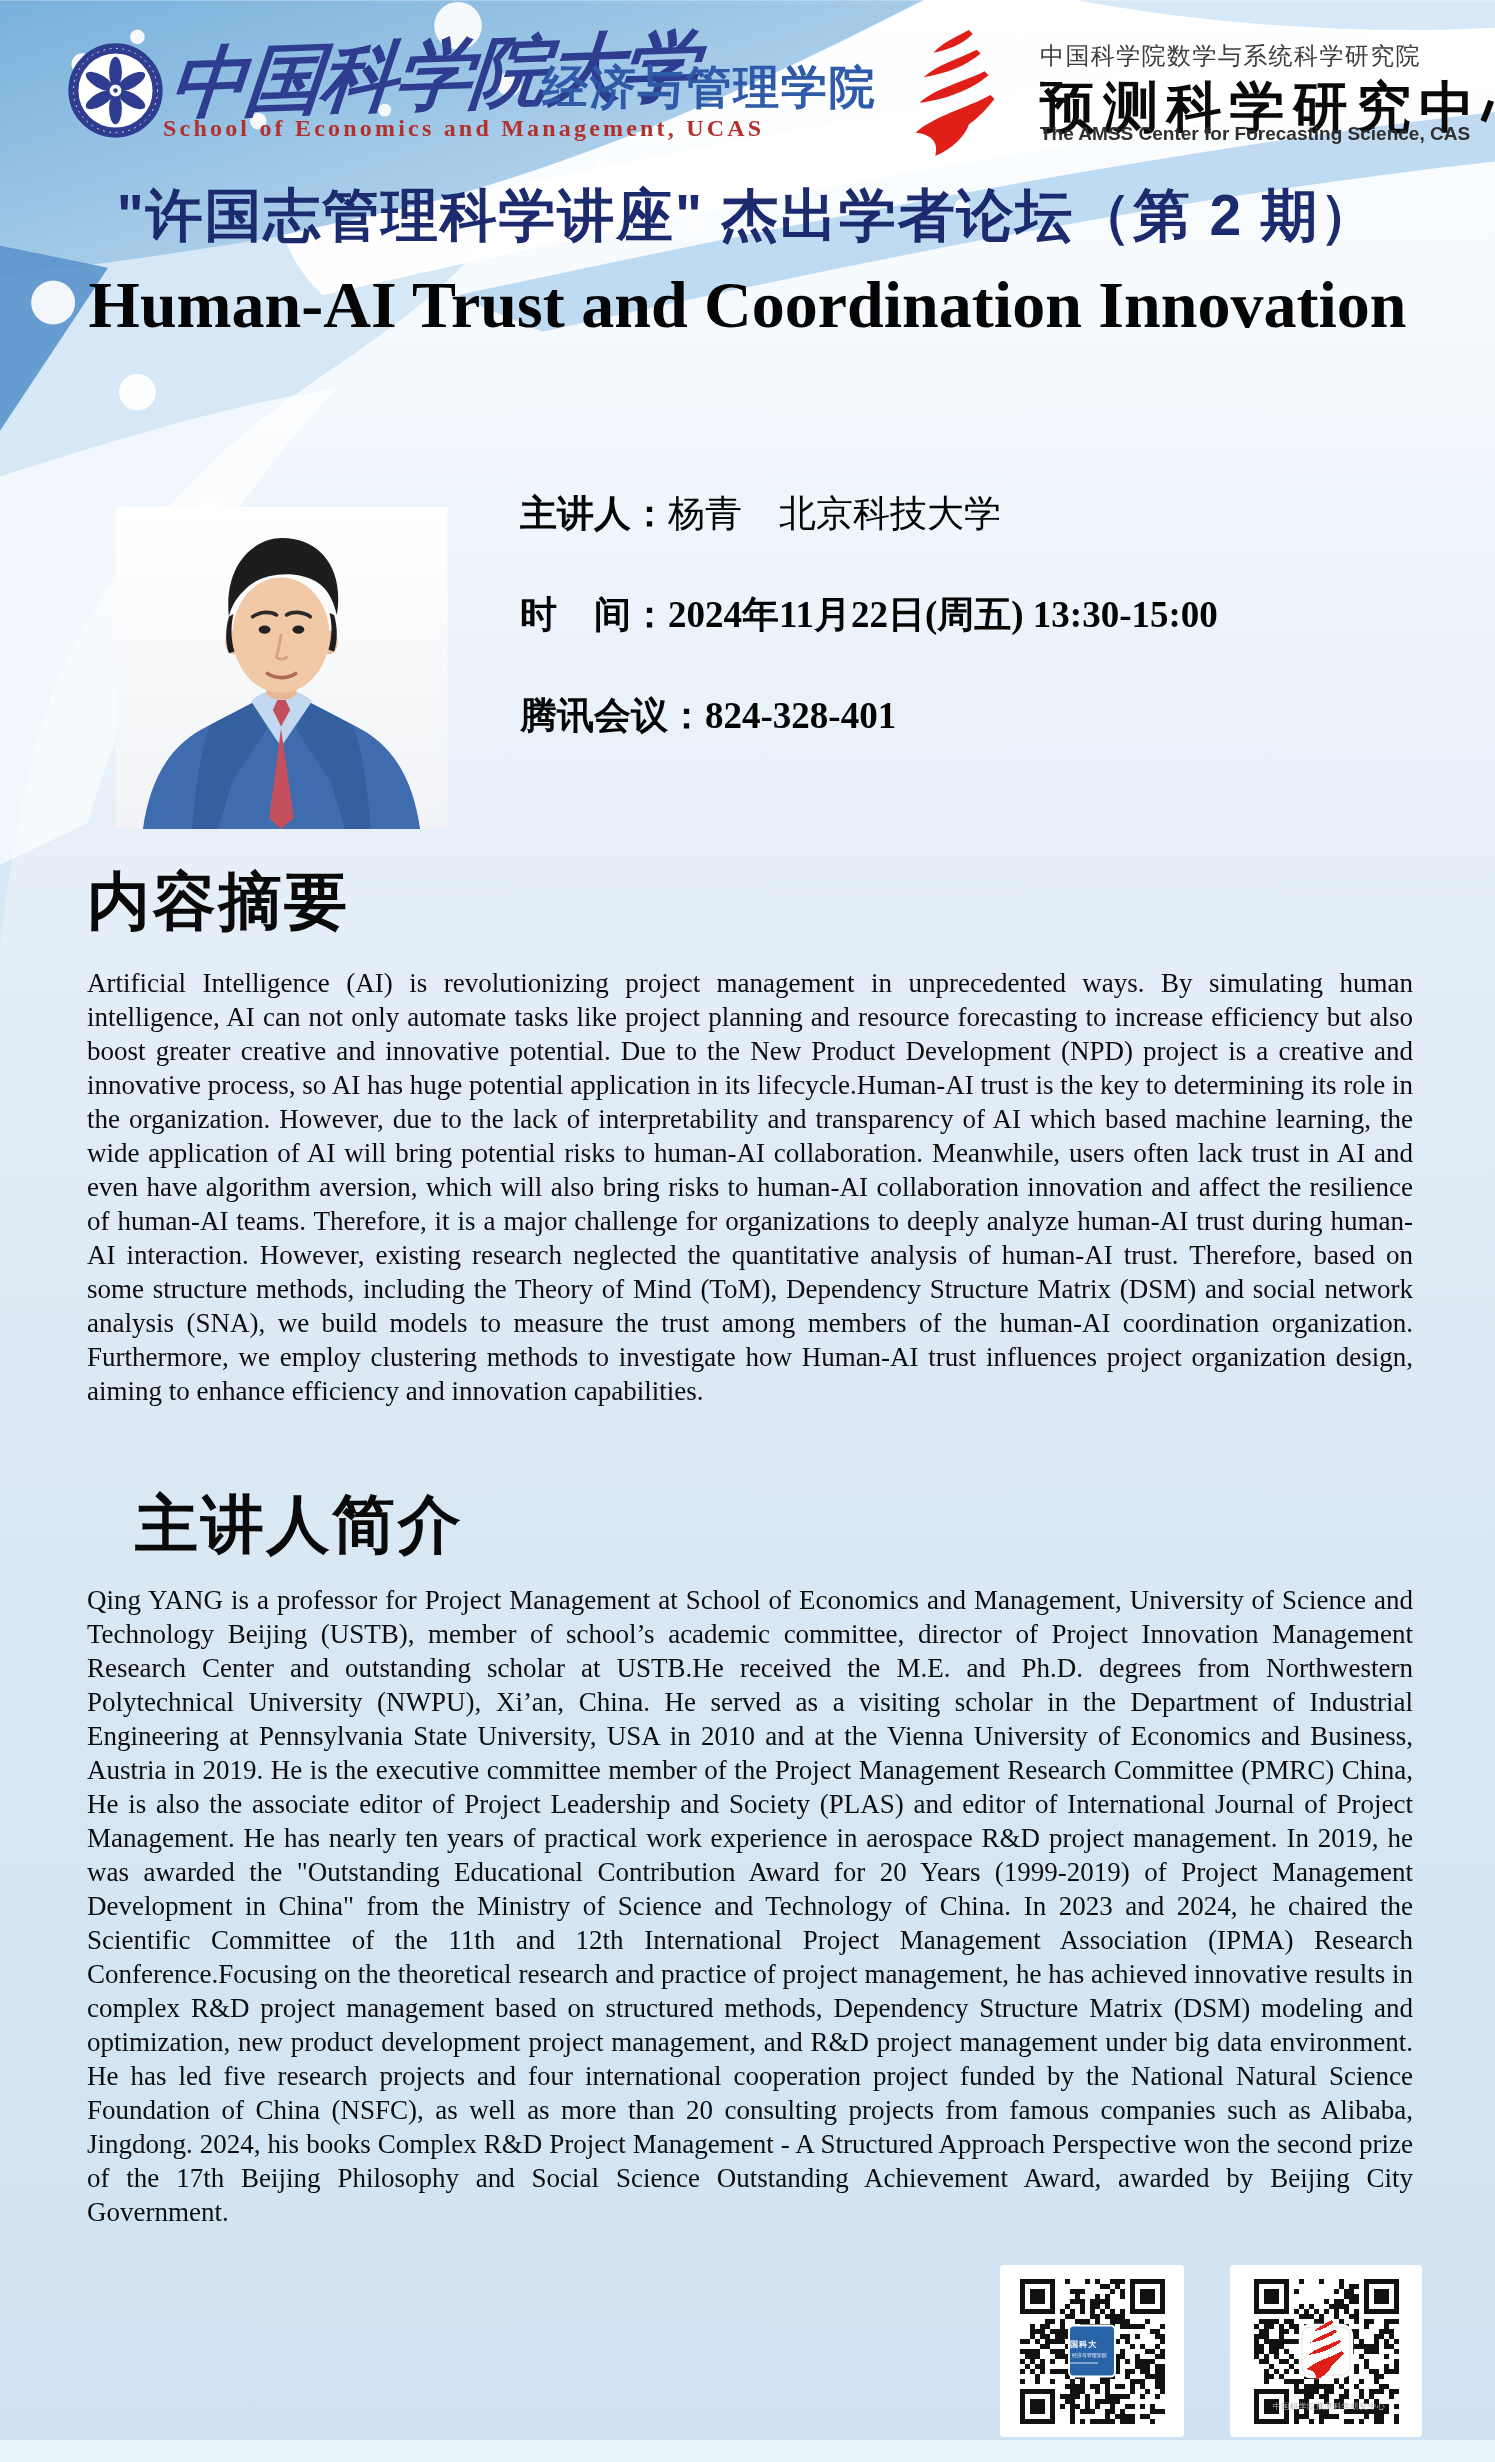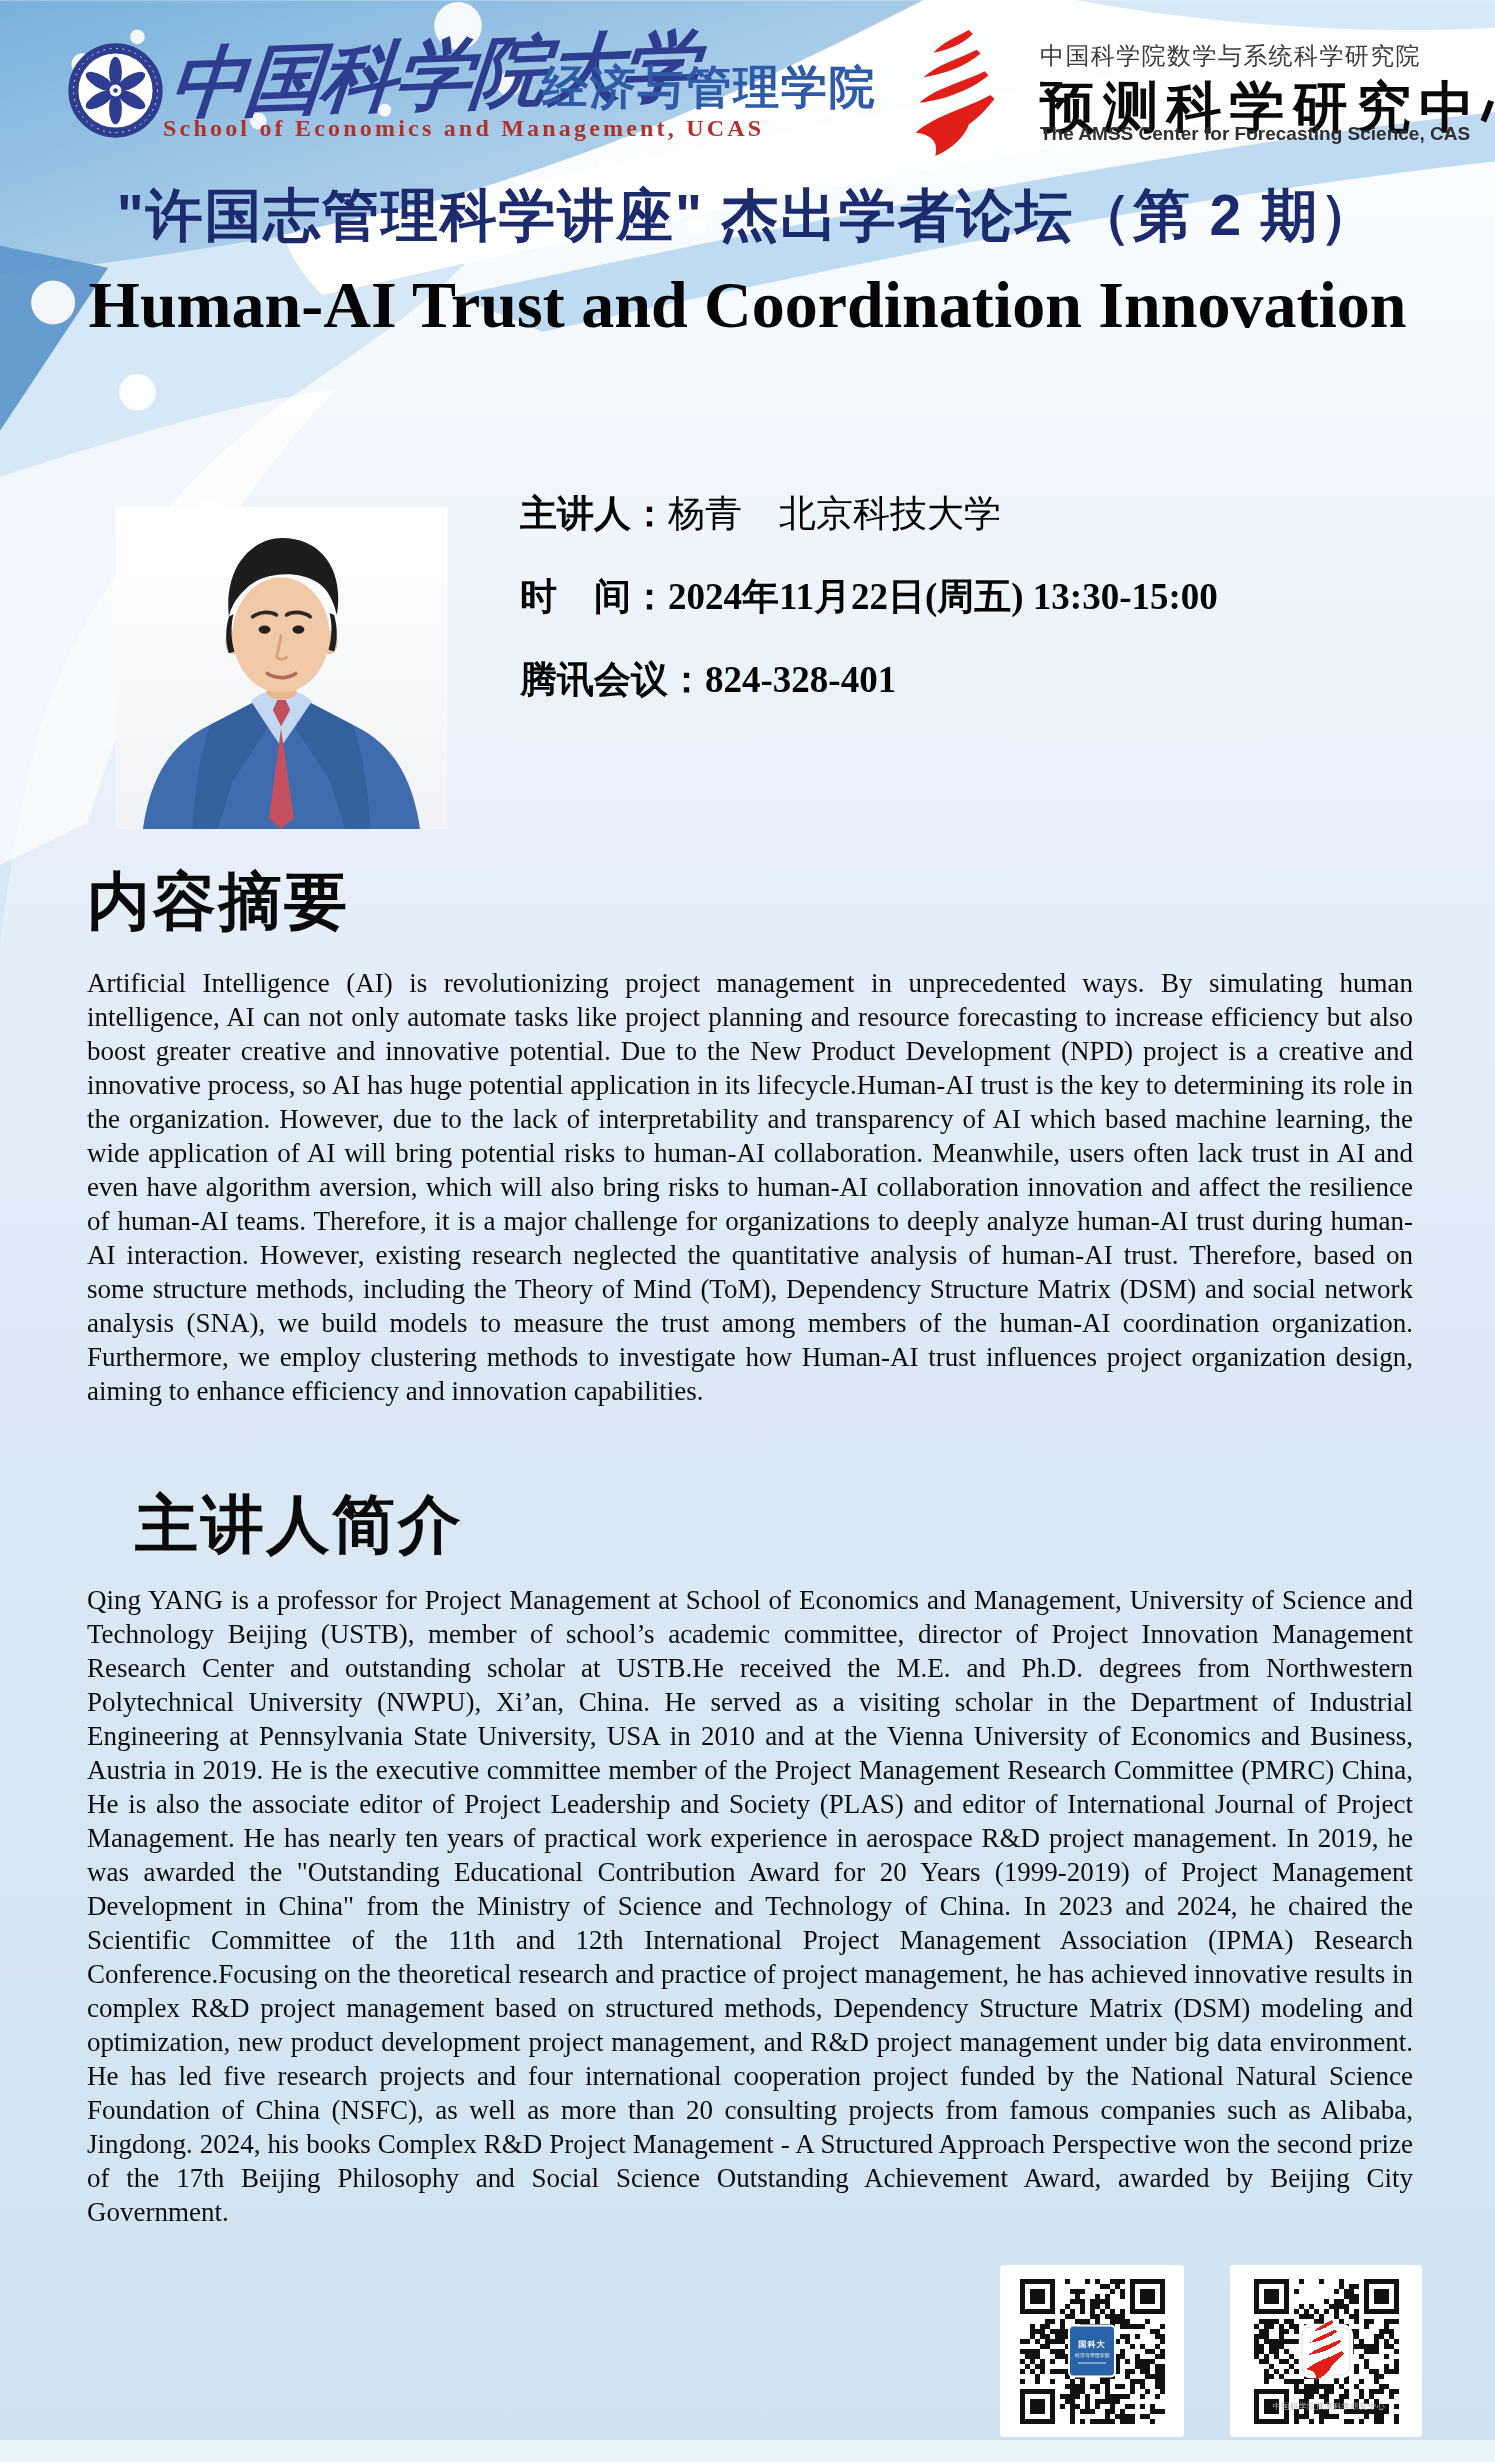--- a/index.html
+++ b/index.html
@@ -37,21 +37,21 @@
     font-size:57px;font-weight:900;color:#1c2b6d;letter-spacing:1.8px;white-space:nowrap;
   }
   .main-title{
     left:0;top:267px;width:1495px;text-align:center;
     font-family:"Liberation Serif","DejaVu Serif",serif;font-weight:bold;color:#050505;
     font-size:66px;line-height:75px;
   }
 
   
   .photo-card{left:115px;top:507px;width:333px;height:322px;}
-  .info-block{left:520px;top:493px;display:flex;flex-direction:column;gap:41px;}
+  .info-block{left:520px;top:493px;display:flex;flex-direction:column;gap:59px;}
   .info-row{font-family:"Liberation Serif","DejaVu Serif",serif;font-size:37px;line-height:42px;white-space:nowrap;color:#050505;}
   .info-row .lbl{font-weight:bold;}
   .info-row.bold-val .val{font-weight:bold;}
 
   
   .section-heading{
     left:87px;font-size:63px;font-weight:900;color:#0a0a0a;letter-spacing:2.7px;white-space:nowrap;
   }
   #abstract-heading{top:859px;}
   #bio-heading{top:1482px;margin-left:48px;}
@@ -65,21 +65,21 @@
 
   
   .qr-card{background:#ffffff;border-radius:3.7px;display:flex;align-items:center;justify-content:center;}
   #qr-card-left{left:1000px;top:2265px;width:184px;height:172px;}
   #qr-card-right{left:1230px;top:2265px;width:192px;height:172px;}
   .qr-wrap{position:relative;width:145px;height:145px;}
   .qr-wrap svg{width:145px;height:145px;shape-rendering:crispEdges;}
   .qr-center{position:absolute;top:50%;left:50%;transform:translate(-50%,-50%);}
   .qr-logo-blue{
     width:48px;height:53px;background:#2a64a8;border:2.7px solid #fff;border-radius:5.5px;
-    display:flex;flex-direction:column;align-items:center;justify-content:center;gap:2.7px;color:#fff;
+    display:flex;flex-direction:column;align-items:flex-start;justify-content:center;gap:2.7px;color:#fff;
   }
   .qr-logo-blue .t1{font-size:8.2px;font-weight:bold;letter-spacing:0.9px;}
   .qr-logo-blue .t2{font-size:5.5px;transform:scale(.9);white-space:nowrap;}
   .qr-logo-blue .rule{width:27.5px;height:0.9px;background:rgba(255,255,255,.8);}
   .qr-logo-white{
     width:49px;height:49px;background:#fff;border:0.9px solid #e2e2e2;border-radius:9.2px;
     display:flex;align-items:center;justify-content:center;box-shadow:0 0 0 2.7px #fff;
   }
   .qr-caption{position:absolute;right:13px;bottom:12px;font-size:8.2px;color:#b5b5b5;letter-spacing:0.5px;}
 

